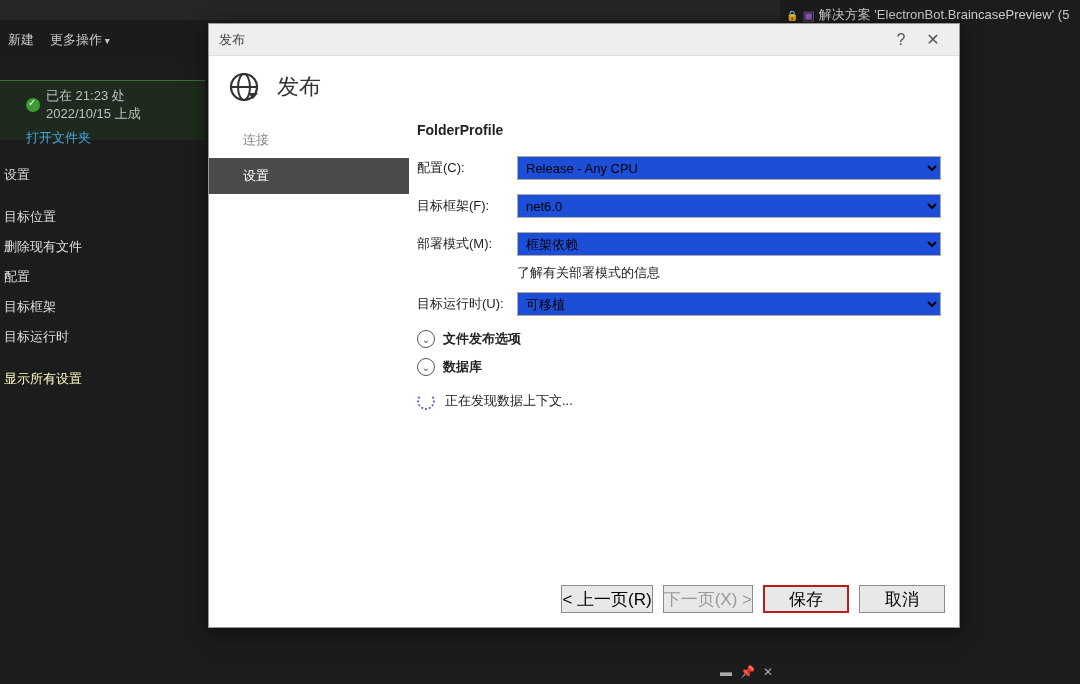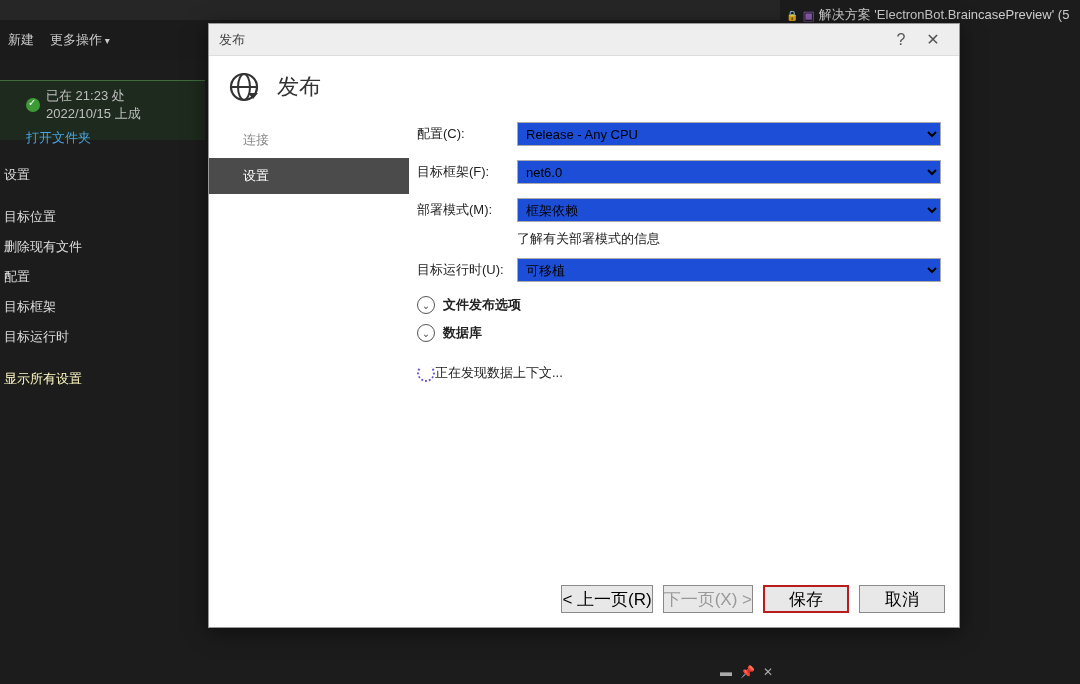--- a/index.html
+++ b/index.html
@@ -53,21 +53,21 @@
   .form-row { display: flex; align-items: center; margin-bottom: 14px; }
   .form-row .lbl { width: 100px; color: #222; font-size: 13px; }
   .form-row .sel { flex: 1; }
   .form-row select { width: 100%; height: 24px; border: 1px solid #aaa; background: #1d4ed8; font-size: 13px; padding: 0 4px; }
   .link-row { margin: -6px 0 10px 100px; }
 
   .expander { display: flex; align-items: center; gap: 8px; margin-bottom: 10px; }
   .expander .icon { width: 18px; height: 18px; border: 1.5px solid #555; border-radius: 50%; display: flex; align-items: center; justify-content: center; font-size: 10px; color: #555; cursor: pointer; }
   .expander .label { font-weight: bold; font-size: 13px; }
 
-  .loading { display: flex; align-items: center; margin-top: 22px; }
+  .loading { display: flex; align-items: center; gap: 10px; margin-top: 16px; }
   .spinner { width: 18px; height: 18px; border: 2px dotted #6a5acd; border-radius: 50%; border-top-color: transparent; }
 
   .dlg-footer { padding: 10px 14px 14px; display: flex; justify-content: flex-end; gap: 10px; background: #fff; }
   .dlg-footer button { min-width: 86px; height: 28px; border: 1px solid #8a8a8a; background: #e8e8e8; font-size: 17px; cursor: pointer; }
   .dlg-footer button.primary { border: 2px solid #b91c1c; }
   .dlg-footer button:disabled { color: #999; cursor: default; }
 </style>
 </head>
 <body>
 
@@ -188,20 +188,21 @@
           </svg>
       </span>
       <span class="htext">发布</span>
     </div>
     <div class="dlg-main">
       <div class="dlg-nav">
         <div class="step">连接</div>
         <div class="step active">设置</div>
       </div>
       <div class="dlg-content">
+        <h3>FolderProfile</h3>
 
         <div class="form-row">
           <span class="lbl">配置(C):</span>
           <span class="sel"><select><option>Release - Any CPU</option></select></span>
         </div>
 
         <div class="form-row">
           <span class="lbl">目标框架(F):</span>
           <span class="sel"><select><option>net6.0</option></select></span>
         </div>

